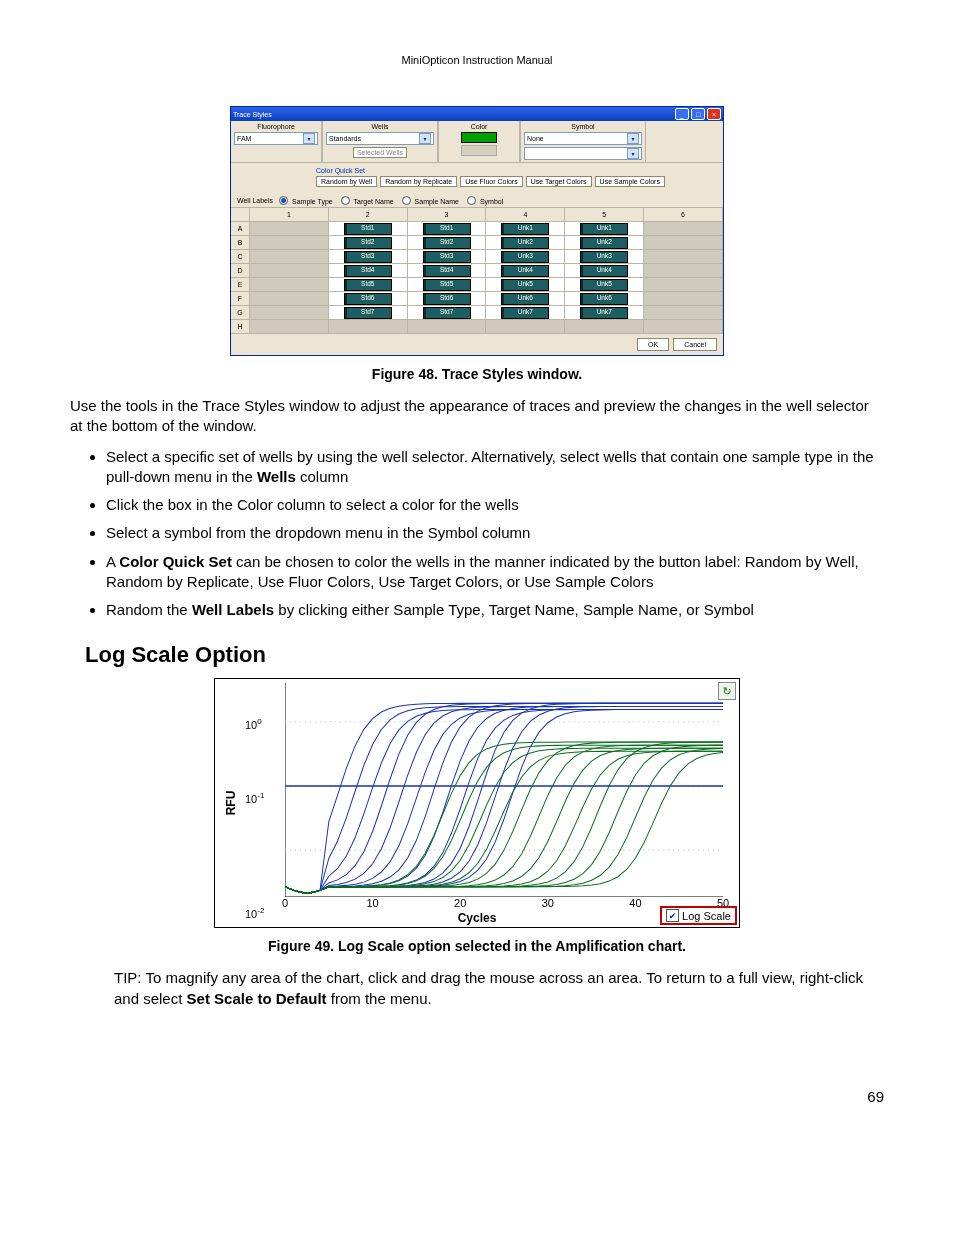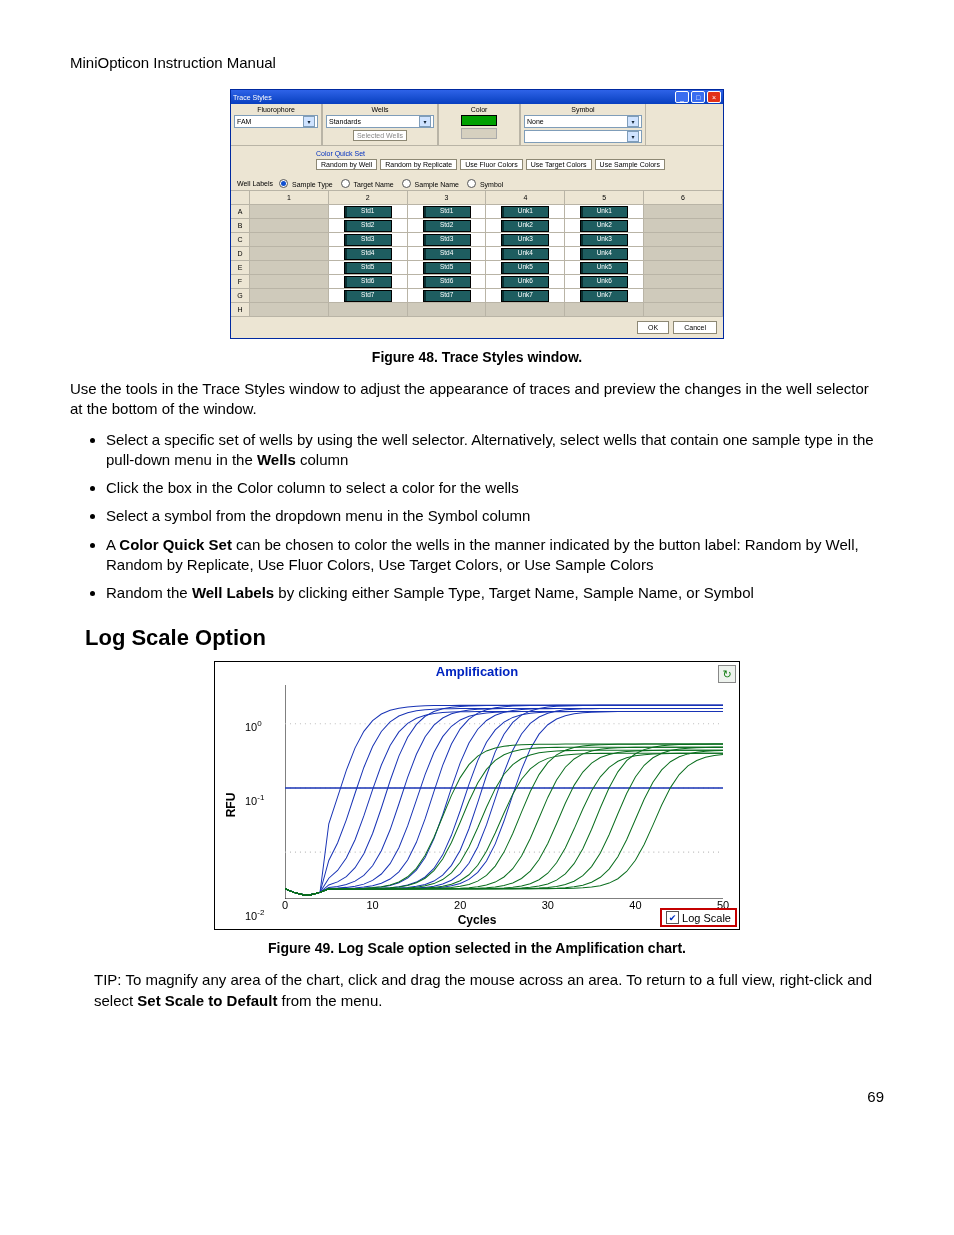--- a/index.html
+++ b/index.html
@@ -20,21 +20,21 @@
   html,body { margin:0; padding:0; }
   body {
     width: var(--page-w);
     min-height: var(--page-h);
     font-family: Arial, Helvetica, sans-serif;
     color:#000;
     font-size:15px;
     background:#fff;
   }
   .page { padding: 54px 70px 40px 70px; position:relative; height:calc(var(--page-h) - 94px); box-sizing:border-box;}
-  .rh { text-align:left; font-size:15px; margin-bottom:18px; }
+  .rh { text-align:center; font-size:11px; margin-bottom:40px; }
   .pgnum { position:absolute; right:70px; bottom:36px; font-size:15px;}
   .fig-caption { text-align:center; font-weight:bold; font-size:14px; margin:10px 0 14px;}
   .body-p { margin:8px 0 10px; line-height:1.35; }
   ul.bullets { margin:6px 0 20px 36px; padding:0;}
   ul.bullets li { margin:8px 0; line-height:1.35; }
   h2.sec { font-size:22px; font-weight:bold; margin:22px 15px 10px;}
   strong,.b { font-weight:bold; }
 
   
   .ts-window {
@@ -331,21 +331,20 @@
     <li>Click the box in the Color column to select a color for the wells</li>
     <li>Select a symbol from the dropdown menu in the Symbol column</li>
     <li><span>A </span><strong>Color Quick Set</strong><span> can be chosen to color the wells in the manner indicated by the button label: Random by Well, Random by Replicate, Use Fluor Colors, Use Target Colors, or Use Sample Colors</span></li>
     <li><span>Random the </span><strong>Well Labels</strong><span> by clicking either Sample Type, Target Name, Sample Name, or Symbol</span></li>
   </ul>
 
   <h2 class="sec">Log Scale Option</h2>
 
   <div class="amp-fig">
     <div class="amp-refresh">↻</div>
-    <div class="amp-title">Amplification</div>
     <div class="amp-body">
       <div class="ylab">RFU</div>
       <div class="ytick" style="top:18%;">10<sup>0</sup></div>
       <div class="ytick" style="top:48%;">10<sup>-1</sup></div>
       <div class="ytick" style="top:78%;margin-top:40px;">10<sup>-2</sup></div>
       <div class="amp-plot">
         <svg viewBox="0 0 440 210" preserveAspectRatio="none">
 
           <g class="axis">
             <line x1="0" y1="0" x2="0" y2="210"></line>
@@ -398,16 +397,16 @@
       <div class="xlab">Cycles</div>
       <div class="logbox">
         <span class="cb">✔</span>
         <span>Log Scale</span>
       </div>
     </div>
   </div>
 
   <div class="fig-caption">Figure 49. Log Scale option selected in the Amplification chart.</div>
 
-  <p class="body-p" style="margin-left:24px;"><span>TIP: To magnify any area of the chart, click and drag the mouse across an area. To return to a full view, right-click and select </span><strong>Set Scale to Default</strong><span> from the menu.</span></p>
+  <p class="body-p" style="margin-left:44px;"><span>TIP: To magnify any area of the chart, click and drag the mouse across an area. To return to a full view, right-click and select </span><strong>Set Scale to Default</strong><span> from the menu.</span></p>
 
   <div class="pgnum">69</div>
 </div>
 
 </body></html>

